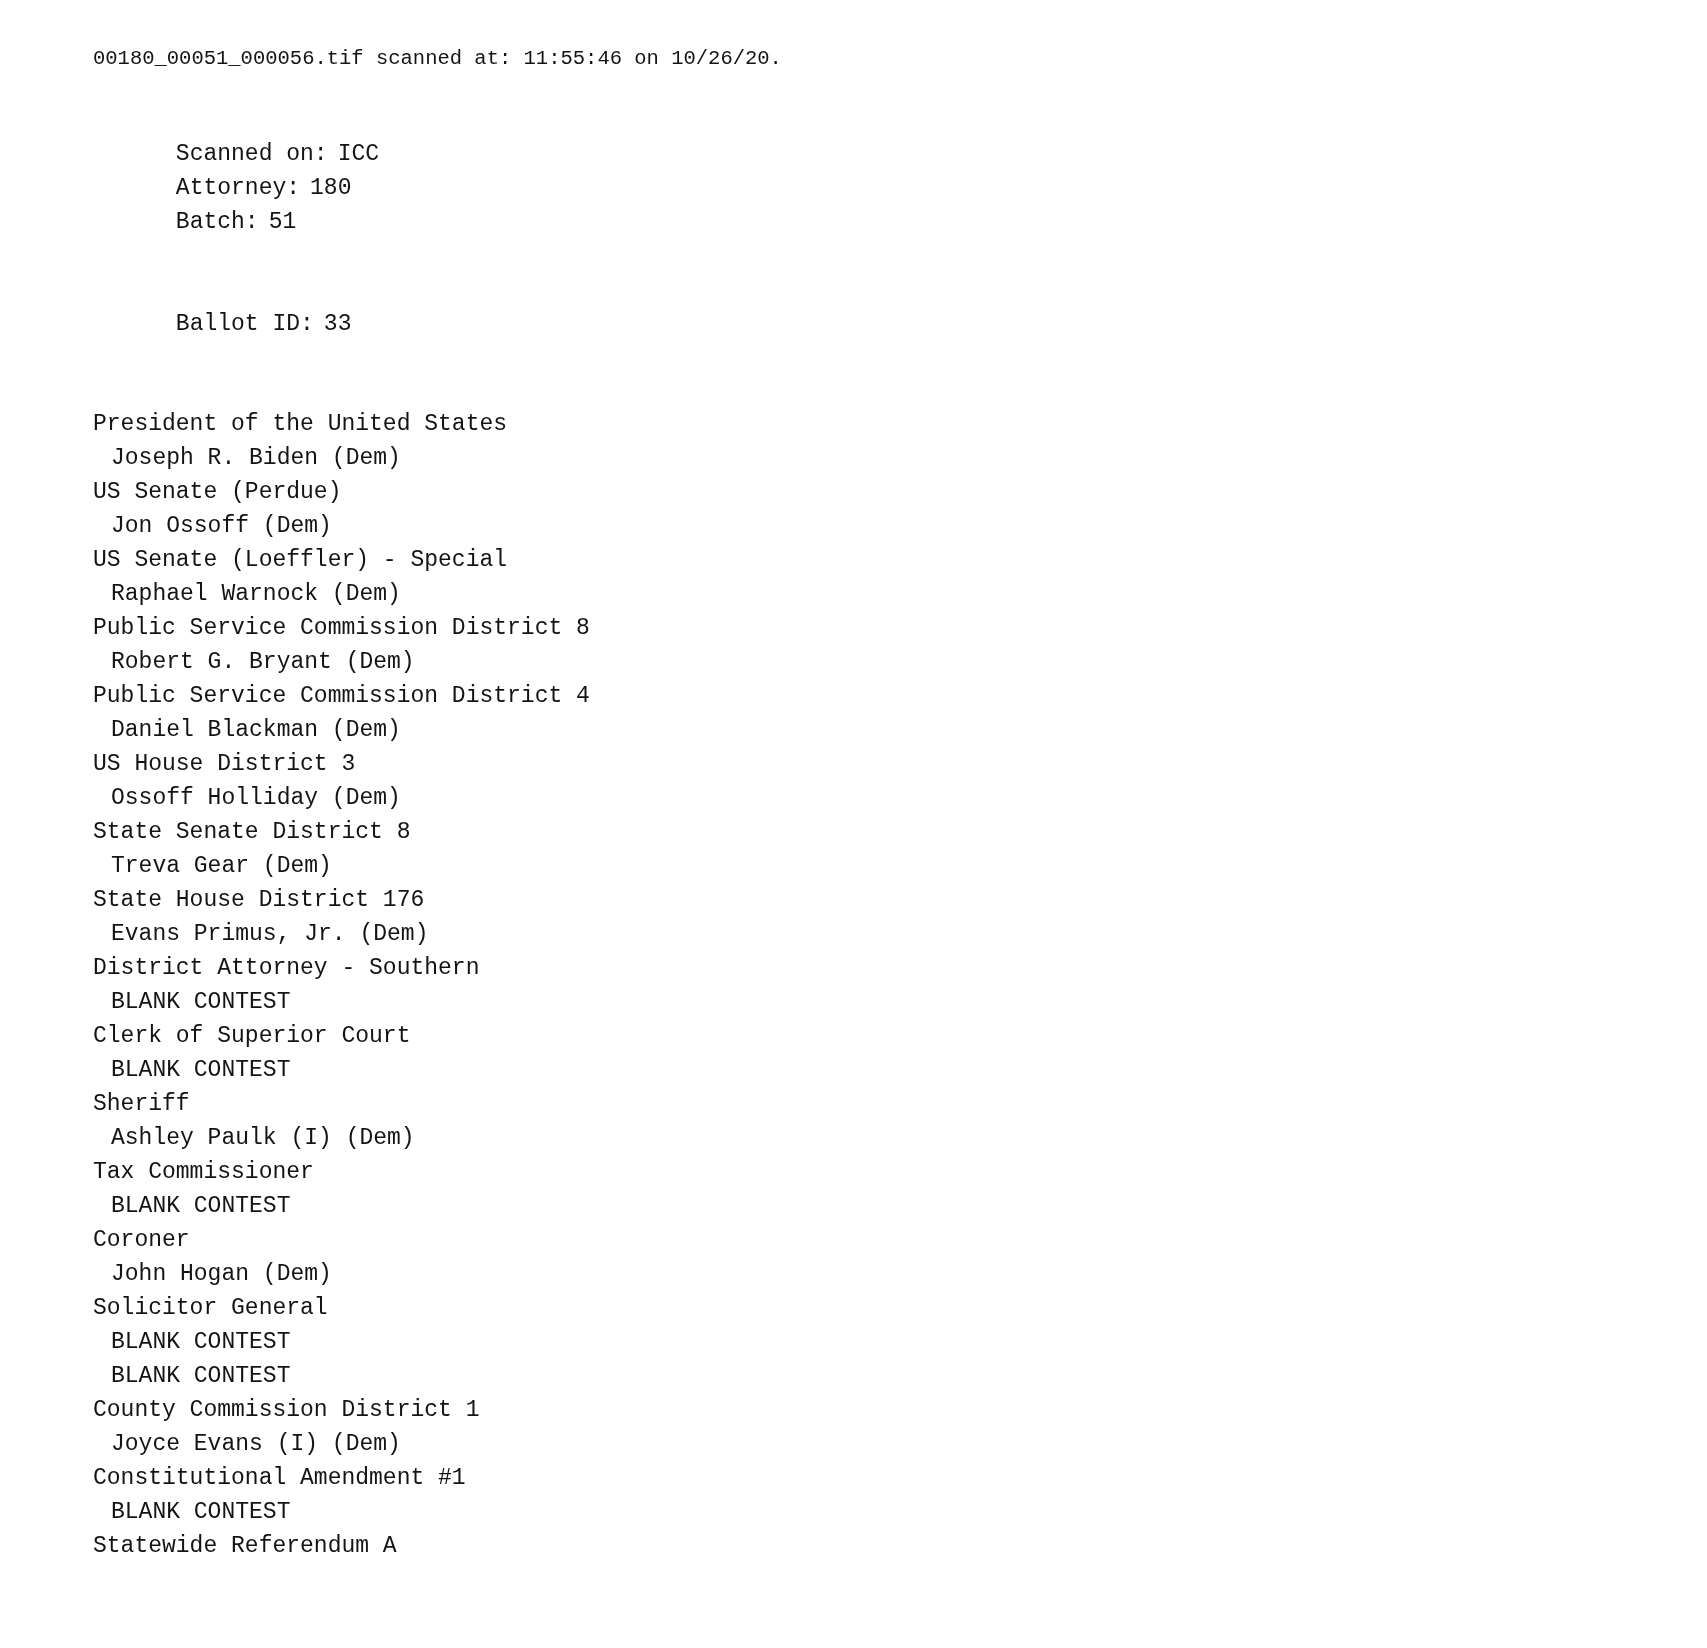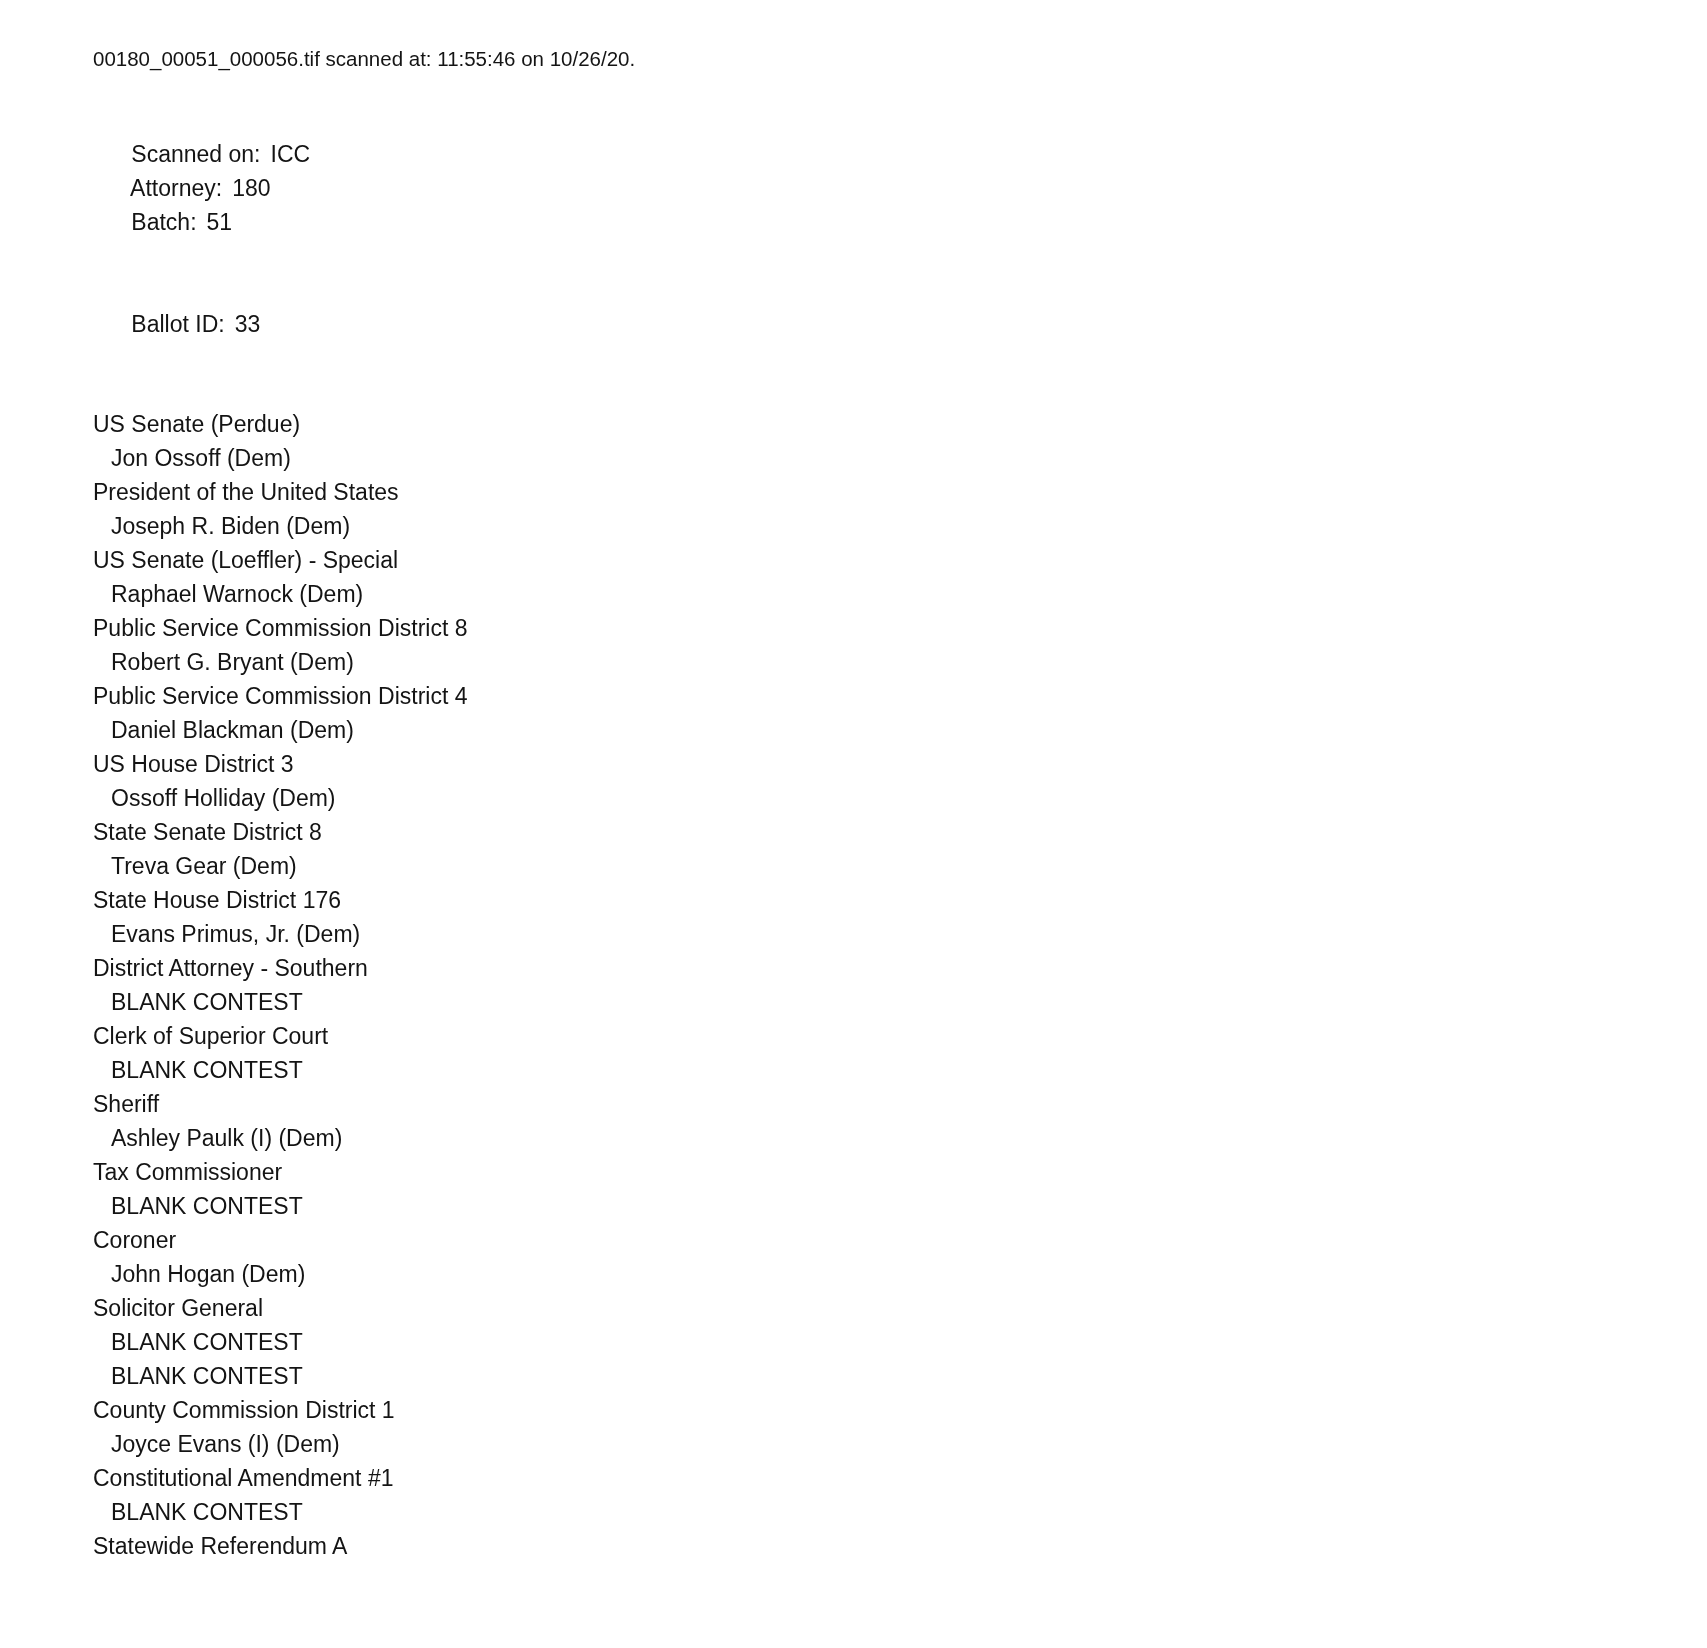--- a/index.html
+++ b/index.html
@@ -6,21 +6,21 @@
     margin: 0;
     padding: 0;
     background: #ffffff;
   }
   .page {
     position: relative;
     width: 1707px;
     height: 1648px;
     background: #ffffff;
     color: #141414;
-    font-family: Liberation Sans, sans-serif;
+    font-family: Liberation Mono, monospace;
     overflow: hidden;
   }
   .content {
     position: absolute;
     top: 45px;
     left: 93px;
     right: 40px;
   }
   .file-line {
     font-size: 20.5px;
@@ -66,27 +66,27 @@
     </div>
 
     <div class="ballot-line">
       <span class="label">Ballot ID:</span><span class="value">33</span>
     </div>
 
     <div class="list-spacer"></div>
 
     <div class="contest-list">
   <div class="contest-row">
-    <div class="contest-title">US Senate (Perdue)</div>
-    <div class="contest-selection">Jon Ossoff (Dem)</div>
+    <div class="contest-title">President of the United States</div>
+    <div class="contest-selection">Joseph R. Biden (Dem)</div>
   </div>
 
   <div class="contest-row">
-    <div class="contest-title">President of the United States</div>
-    <div class="contest-selection">Joseph R. Biden (Dem)</div>
+    <div class="contest-title">US Senate (Perdue)</div>
+    <div class="contest-selection">Jon Ossoff (Dem)</div>
   </div>
 
   <div class="contest-row">
     <div class="contest-title">US Senate (Loeffler) - Special</div>
     <div class="contest-selection">Raphael Warnock (Dem)</div>
   </div>
 
   <div class="contest-row">
     <div class="contest-title">Public Service Commission District 8</div>
     <div class="contest-selection">Robert G. Bryant (Dem)</div>

